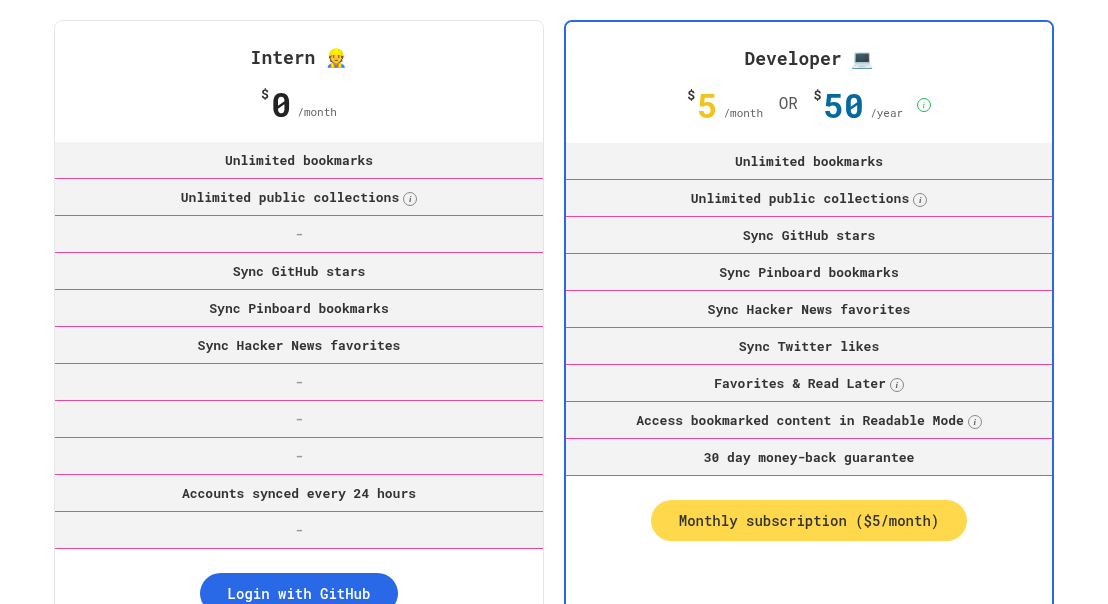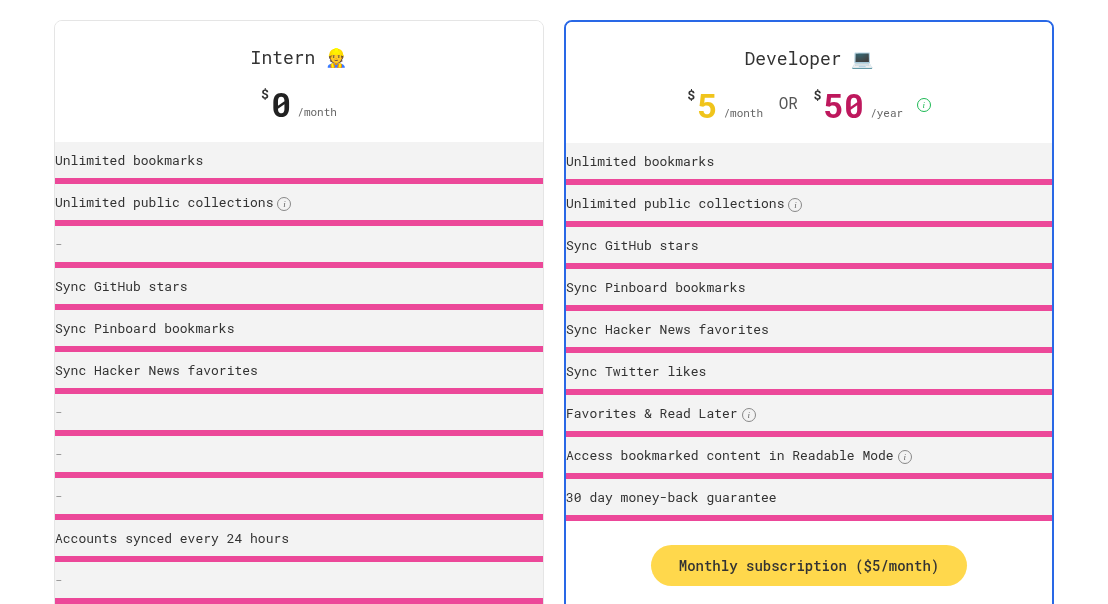--- a/index.html
+++ b/index.html
@@ -20,21 +20,21 @@
     .card.highlight {
       border: 2px solid #2968e6;
     }
     .card-header {
       text-align: center;
       padding: 24px 0 16px 0;
       background: #fff;
     }
     .plan-title {
       font-size: 18px;
-      font-weight: normal;
+      font-weight: bold;
       color: #333;
     }
     .plan-emoji { font-size: 18px; }
     .price-block {
       margin-top: 12px;
     }
     .price {
       display: inline-flex;
       align-items: center;
       vertical-align: middle;
@@ -46,42 +46,44 @@
       position: relative;
       top: -10px;
       margin-right: 2px;
     }
     .amount {
       font-size: 34px;
       font-weight: 800;
       color: #222;
     }
     .amount.gold { color: #f0c41b; }
-    .amount.green { color: #be185d; }
+    .amount.green { color: #0369a1; }
     .period {
       font-size: 11px;
       color: #666;
       position: relative;
       top: 8px;
       margin-left: 6px;
     }
     .or {
       font-size: 16px;
       color: #555;
       margin: 0 6px;
     }
     .features {
       list-style: none;
     }
     .features li {
+      text-align: center;
       font-size: 13px;
       color: #333;
       padding: 9px 0;
       background: #f3f3f3;
-      border-bottom: 6px solid #ec4899;
+      border-bottom: 1px solid #ec4899;
+      font-weight: bold;
     }
     .features li .dash { color: #999; }
     .cta {
       padding: 24px 0 30px 0;
       text-align: center;
       background: #fff;
     }
     .btn {
       display: inline-block;
       border: none;

